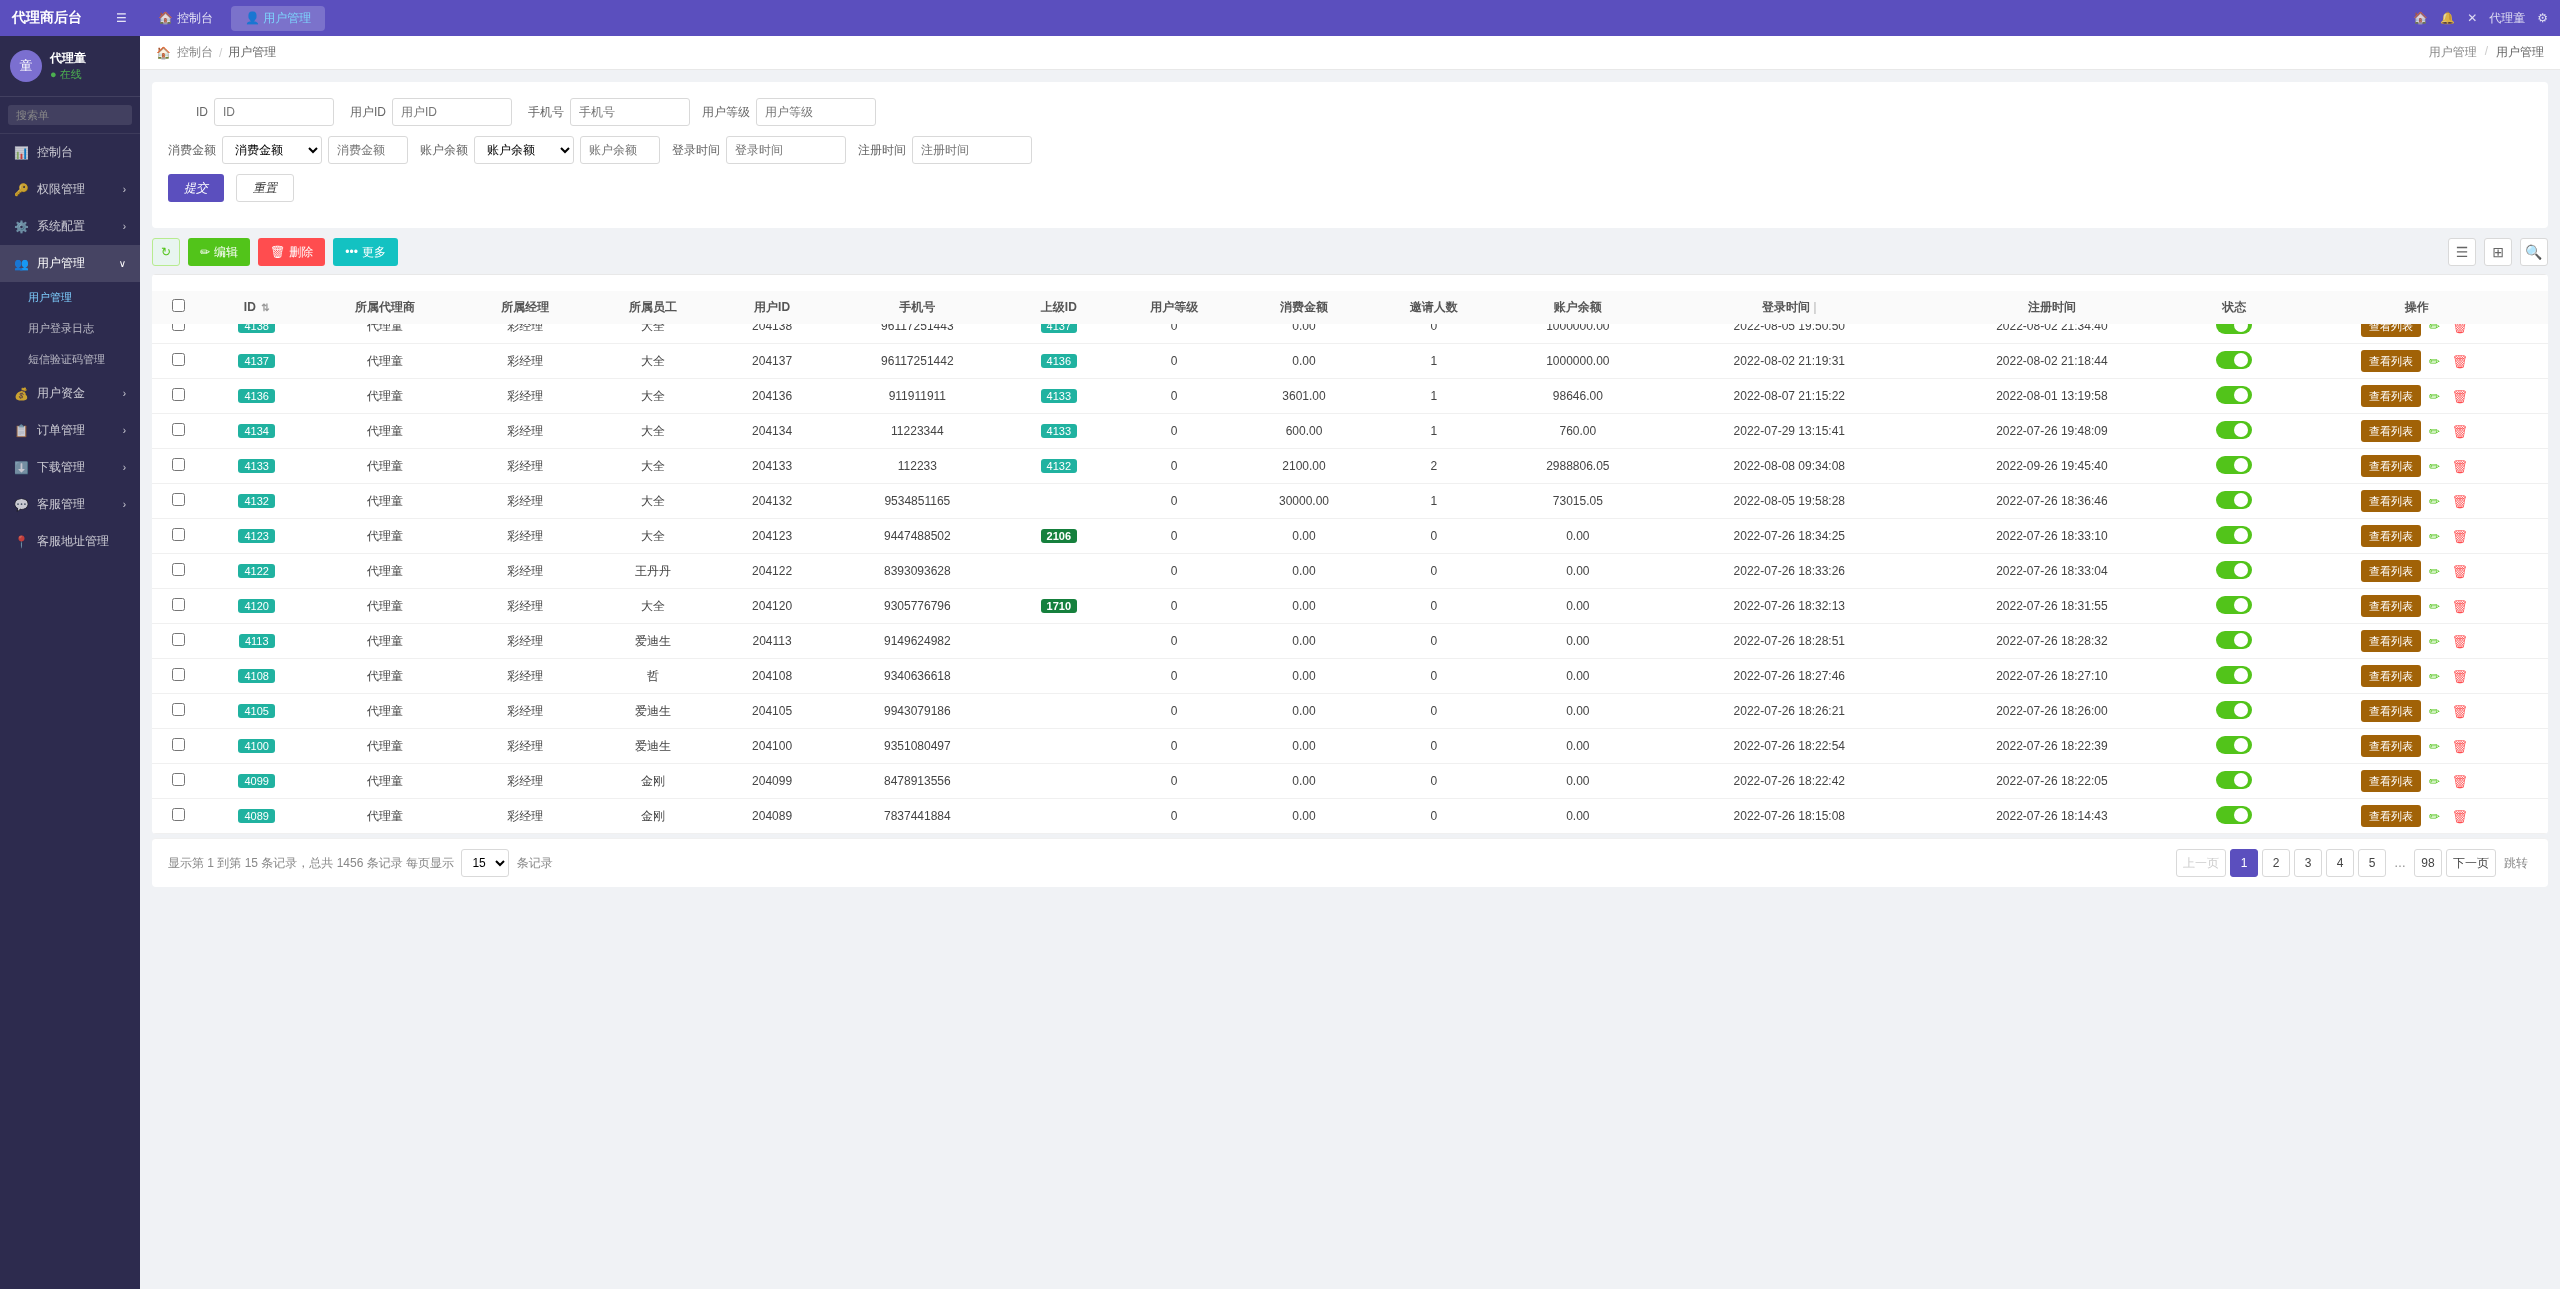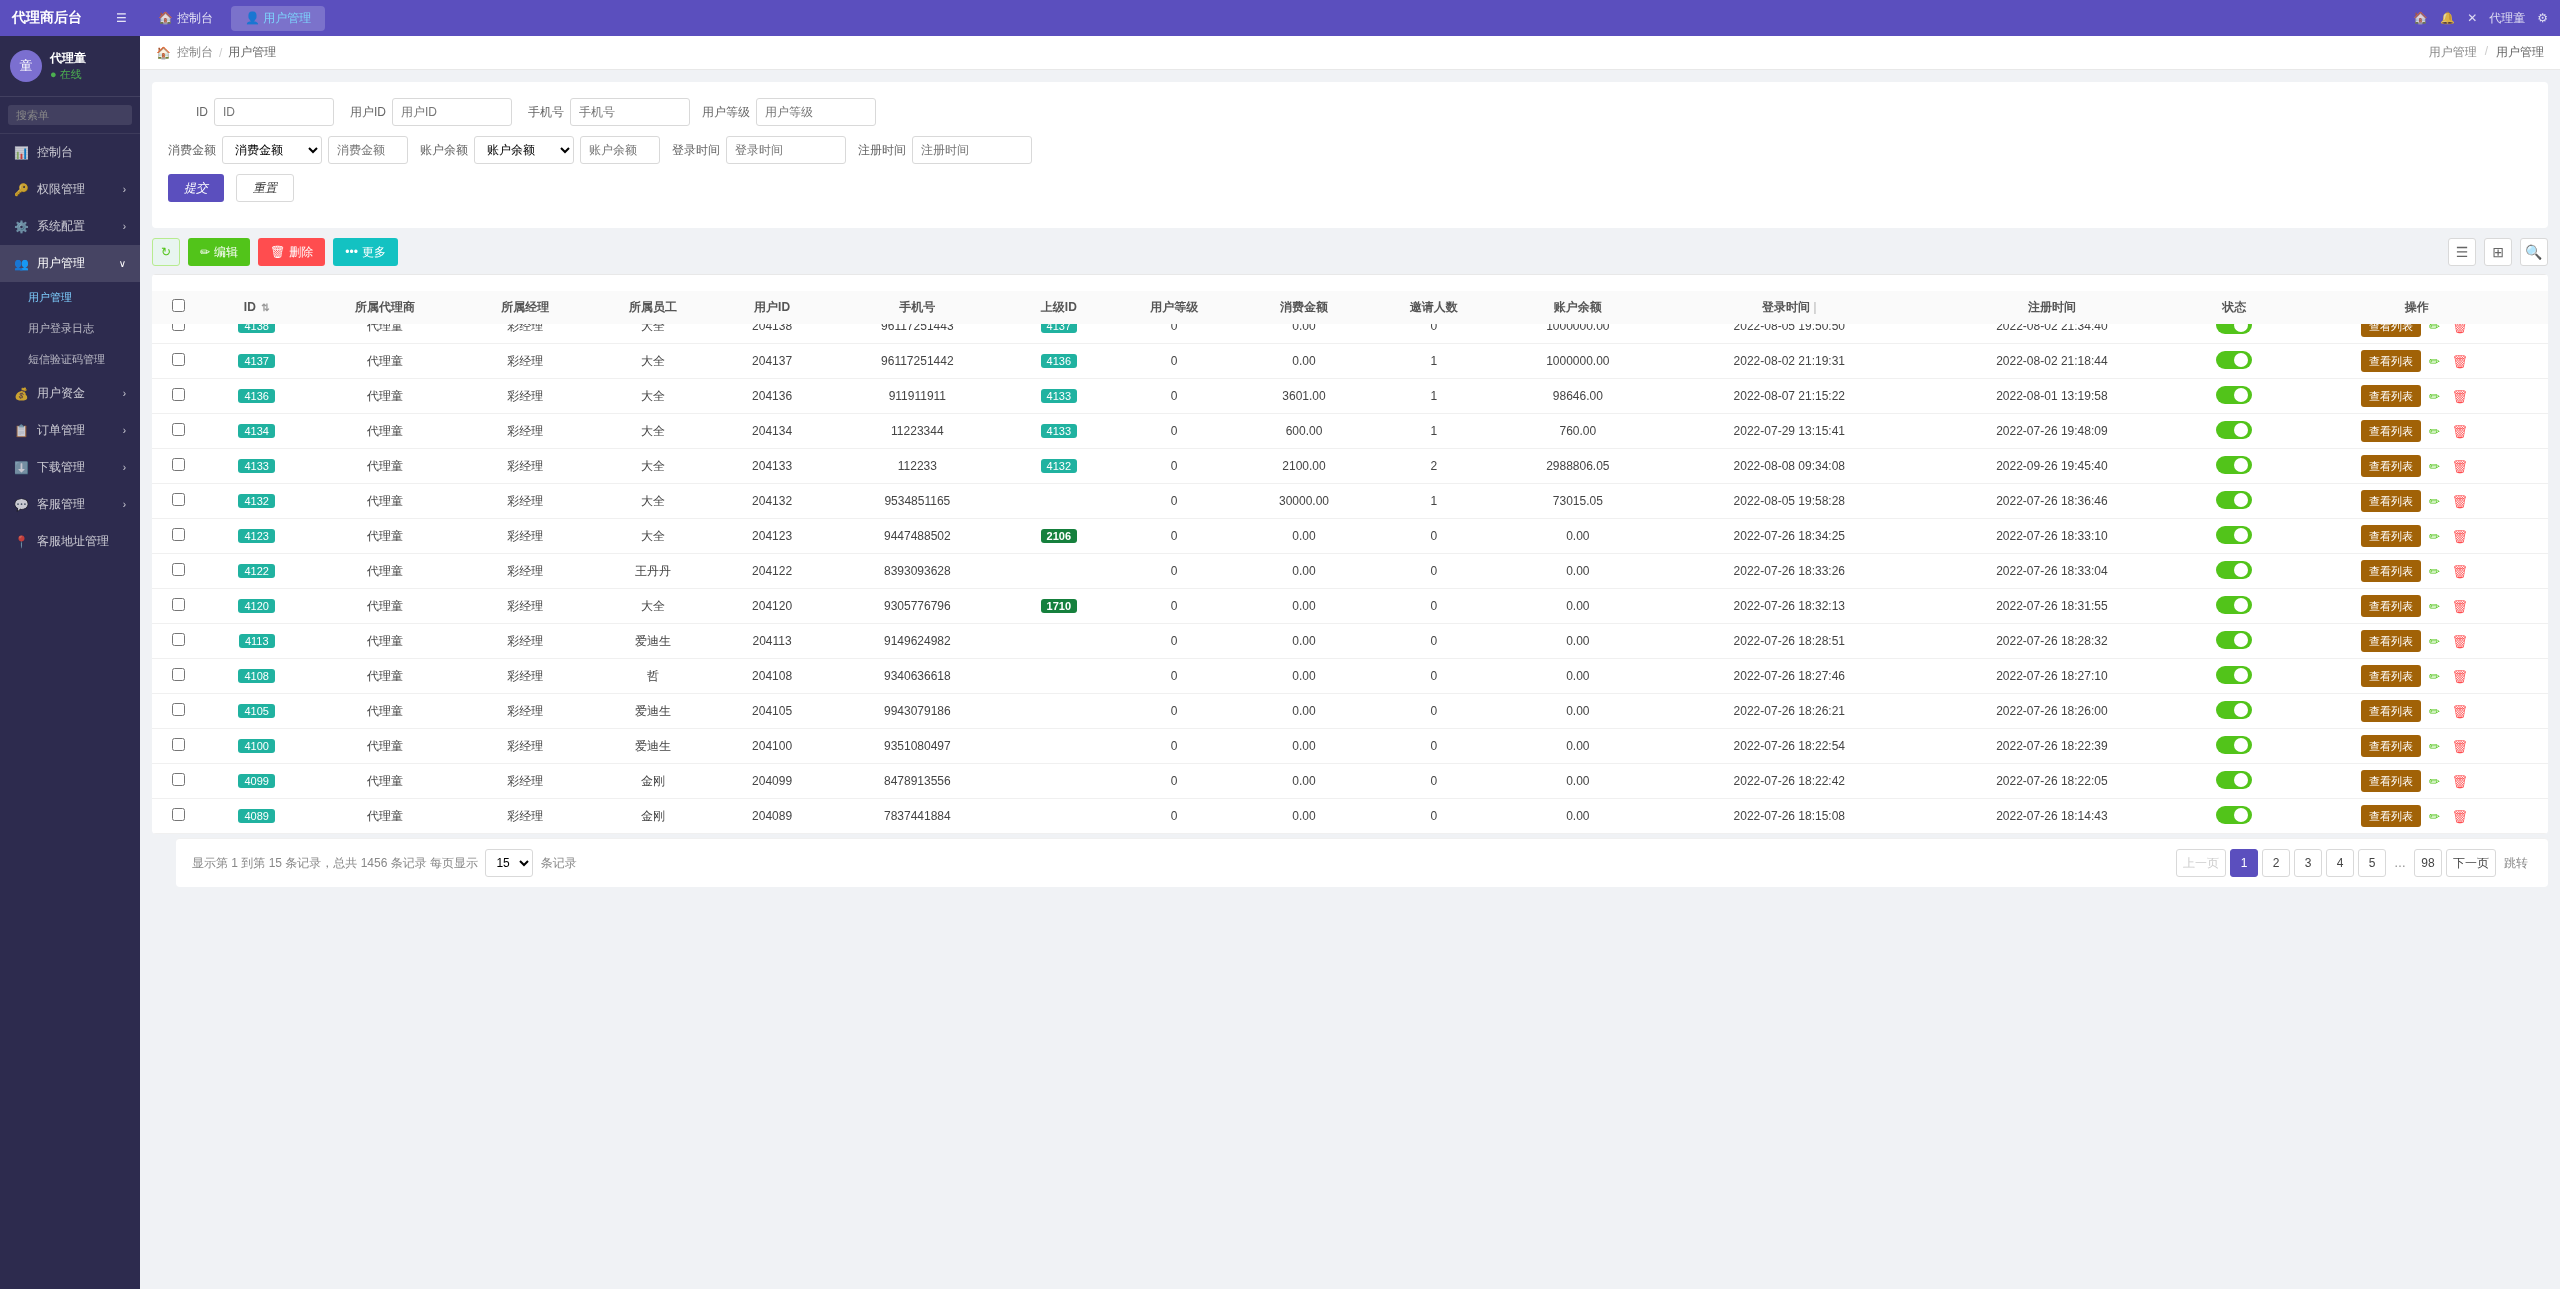--- a/index.html
+++ b/index.html
@@ -328,21 +328,20 @@
 
     
     .pagination-bar {
       background: #fff;
       padding: 10px 16px;
       display: flex;
       align-items: center;
       border-top: 1px solid #f0f0f0;
       margin-top: 4px;
       border-radius: 4px;
-      margin-left: 24px;
     }
     .pagination-info { color: #888; font-size: 12px; }
     .pagination-controls {
       margin-left: auto;
       display: flex;
       align-items: center;
       gap: 4px;
     }
     .page-btn {
       min-width: 28px; height: 28px;

